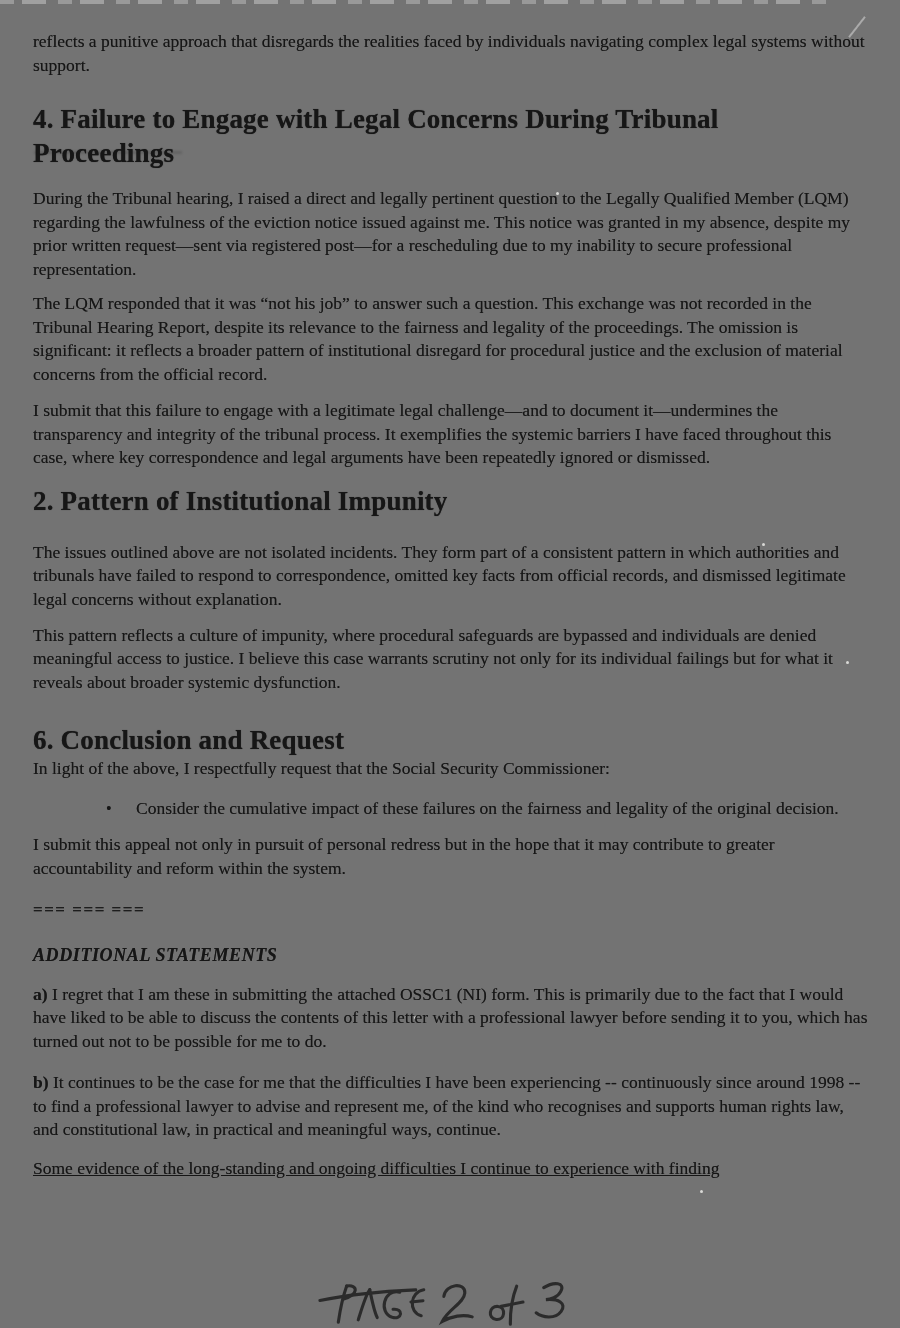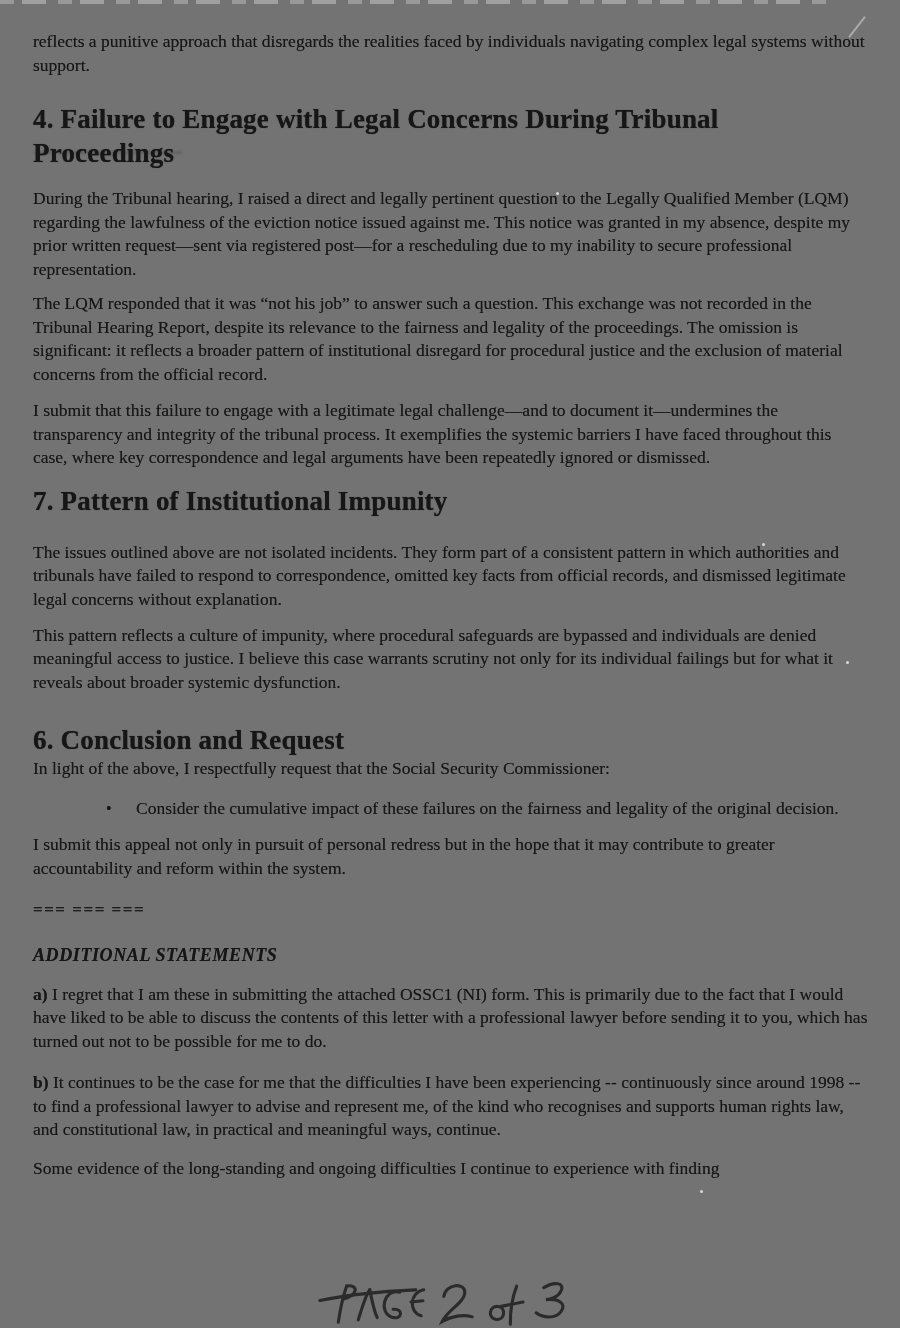--- a/index.html
+++ b/index.html
@@ -82,21 +82,21 @@
     <p class="body">reflects a punitive approach that disregards the realities faced by individuals navigating complex legal systems without support.</p>
 
     <h1 class="h-main" style="margin-top:25px;">4. Failure to Engage with Legal Concerns During Tribunal Proceedings</h1>
 
     <p class="body" style="margin-top:17px;">During the Tribunal hearing, I raised a direct and legally pertinent question to the Legally Qualified Member (LQM) regarding the lawfulness of the eviction notice issued against me. This notice was granted in my absence, despite my prior written request—sent via registered post—for a rescheduling due to my inability to secure professional representation.</p>
 
     <p class="body" style="margin-top:11px;">The LQM responded that it was “not his job” to answer such a question. This exchange was not recorded in the Tribunal Hearing Report, despite its relevance to the fairness and legality of the proceedings. The omission is significant: it reflects a broader pattern of institutional disregard for procedural justice and the exclusion of material concerns from the official record.</p>
 
     <p class="body" style="margin-top:13px;">I submit that this failure to engage with a legitimate legal challenge—and to document it—undermines the transparency and integrity of the tribunal process. It exemplifies the systemic barriers I have faced throughout this case, where key correspondence and legal arguments have been repeatedly ignored or dismissed.</p>
 
-    <h1 class="h-main" style="margin-top:14px;">7. Pattern of Institutional Impunity</h1>
+    <h1 class="h-main" style="margin-top:14px;">2. Pattern of Institutional Impunity</h1>
 
     <p class="body" style="margin-top:23px;">The issues outlined above are not isolated incidents. They form part of a consistent pattern in which authorities and tribunals have failed to respond to correspondence, omitted key facts from official records, and dismissed legitimate legal concerns without explanation.</p>
 
     <p class="body" style="margin-top:12.5px;">This pattern reflects a culture of impunity, where procedural safeguards are bypassed and individuals are denied meaningful access to justice. I believe this case warrants scrutiny not only for its individual failings but for what it reveals about broader systemic dysfunction.</p>
 
     <h1 class="h-main" style="margin-top:28.5px;">6. Conclusion and Request</h1>
 
     <p class="body" style="margin-top:0;">In light of the above, I respectfully request that the Social Security Commissioner:</p>
 
     <ul class="bullets">
@@ -106,21 +106,21 @@
     <p class="body" style="margin-top:13px;">I submit this appeal not only in pursuit of personal redress but in the hope that it may contribute to greater accountability and reform within the system.</p>
 
     <p class="divider" style="margin-top:18px;">=== === ===</p>
 
     <h2 class="h-sub" style="margin-top:21px;font-style:italic;">ADDITIONAL STATEMENTS</h2>
 
     <p class="body" style="margin-top:16px;"><b class="stmt-label">a)</b> <span>I regret that I am these in submitting the attached OSSC1 (NI) form. This is primarily due to the fact that I would have liked to be able to discuss the contents of this letter with a professional lawyer before sending it to you, which has turned out not to be possible for me to do.</span></p>
 
     <p class="body" style="margin-top:18px;"><b class="stmt-label">b)</b> <span>It continues to be the case for me that the difficulties I have been experiencing -- continuously since around 1998 -- to find a professional lawyer to advise and represent me, of the kind who recognises and supports human rights law, and constitutional law, in practical and meaningful ways, continue.</span></p>
 
-    <p class="body" style="margin-top:15.5px;">Some evidence of the long-standing and ongoing difficulties I continue to experience with finding</p>
+    <p class="body" style="margin-top:15.5px;text-decoration:underline;">Some evidence of the long-standing and ongoing difficulties I continue to experience with finding</p>
 
   </div>
 
   <div class="handwriting">
     <span class="sr">PAGE 2 of 3</span>
     <svg width="300" height="48" viewBox="0 0 300 48" fill="none">
       <g stroke="#222222" stroke-width="3.1" stroke-linecap="round" fill="none" opacity="0.88">
 
         <path d="M4,18 C30,13 62,10 100,9"></path>
 

